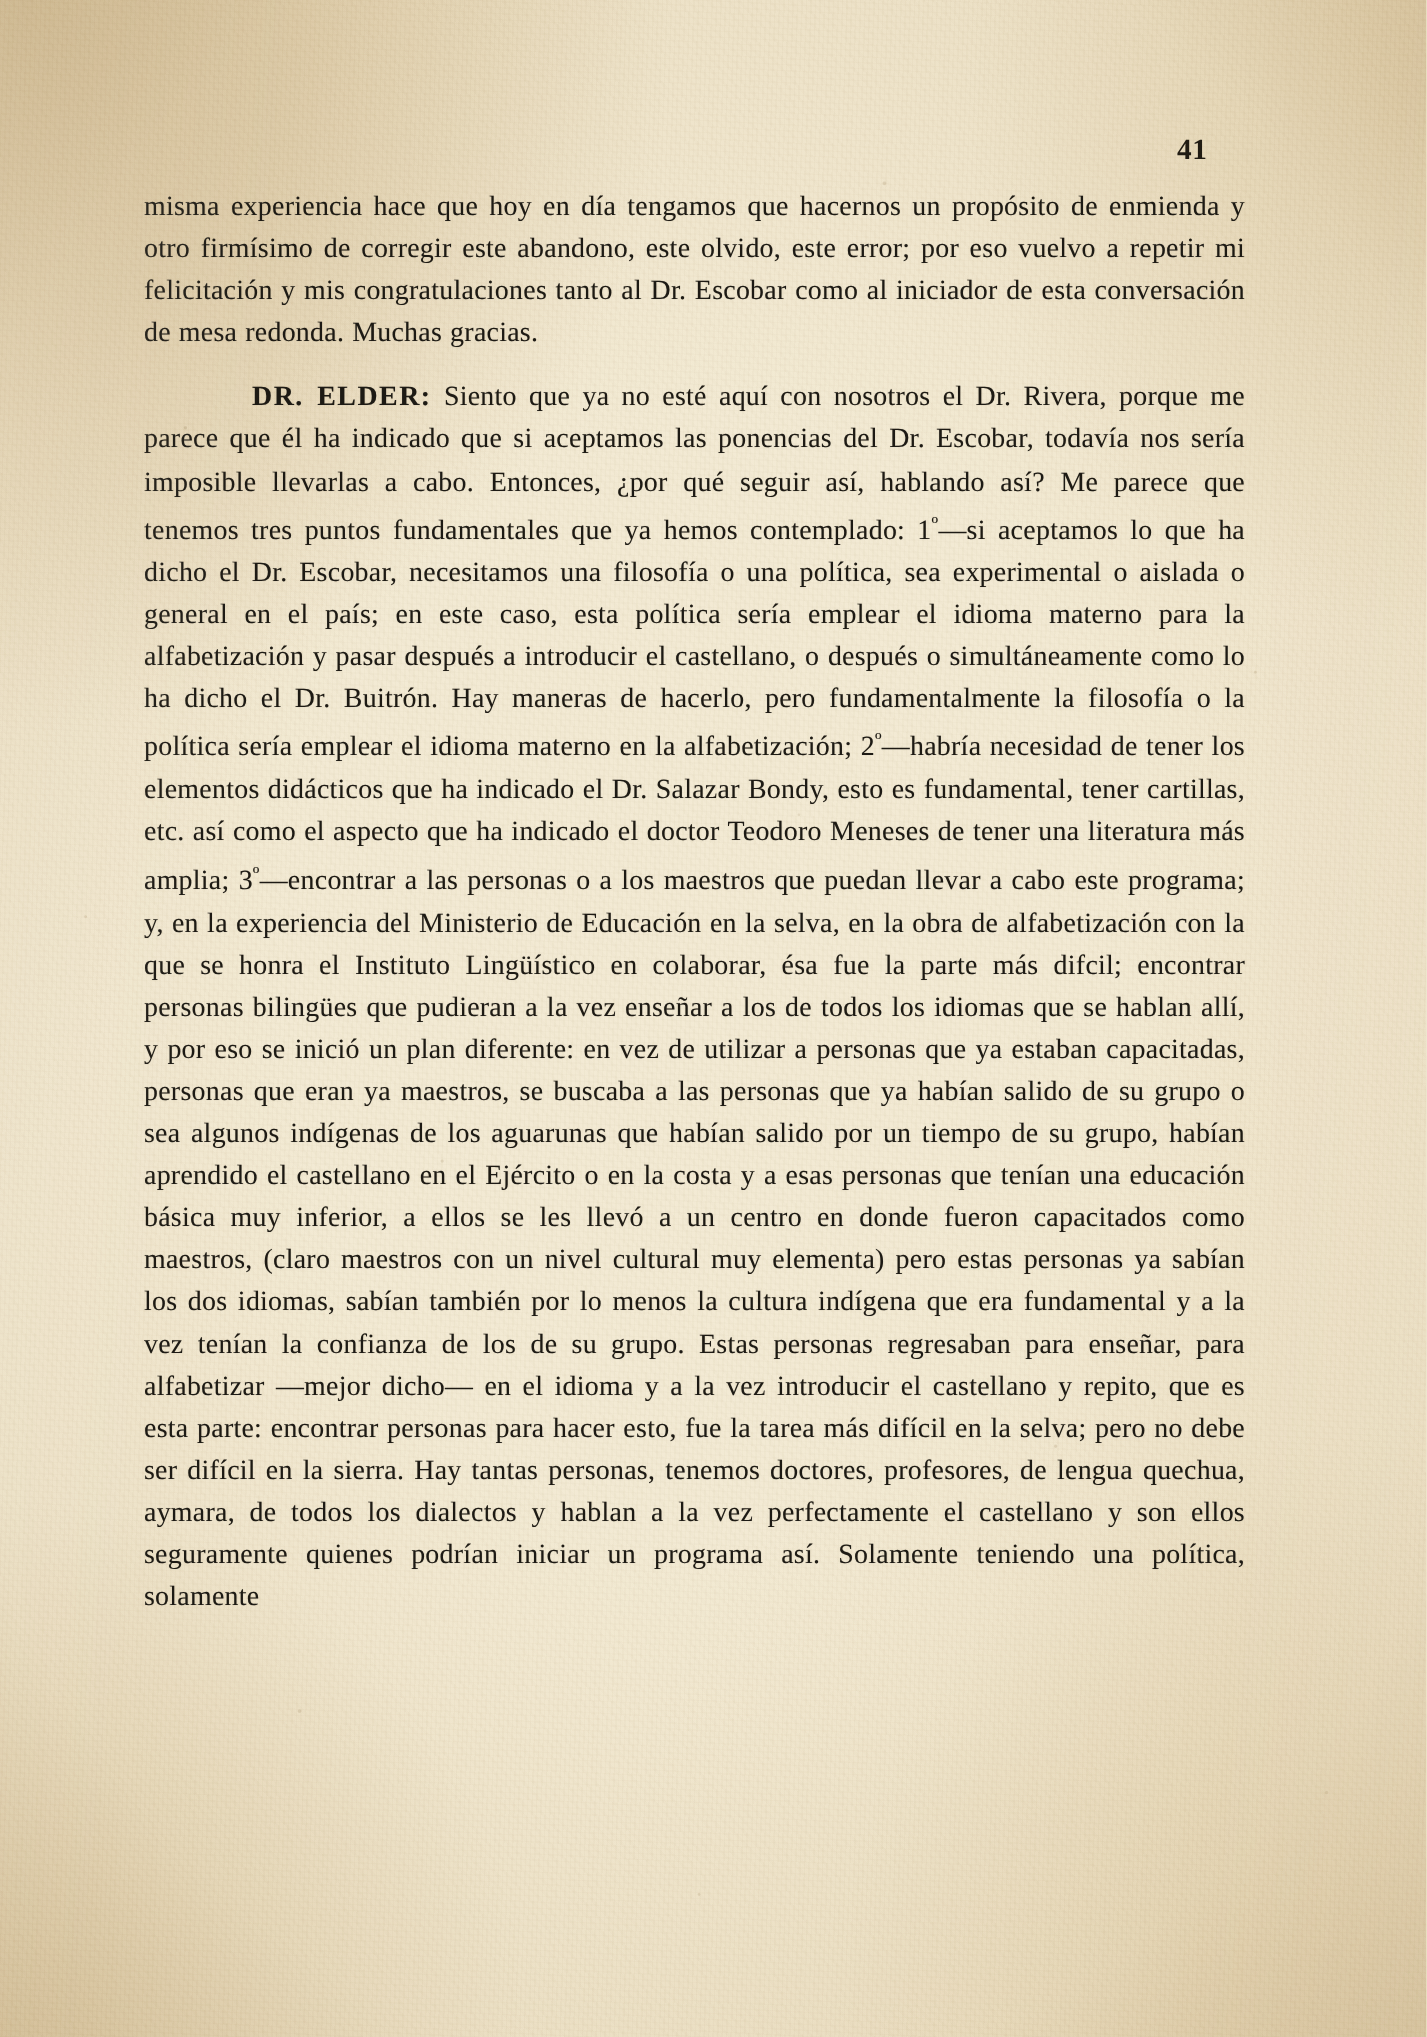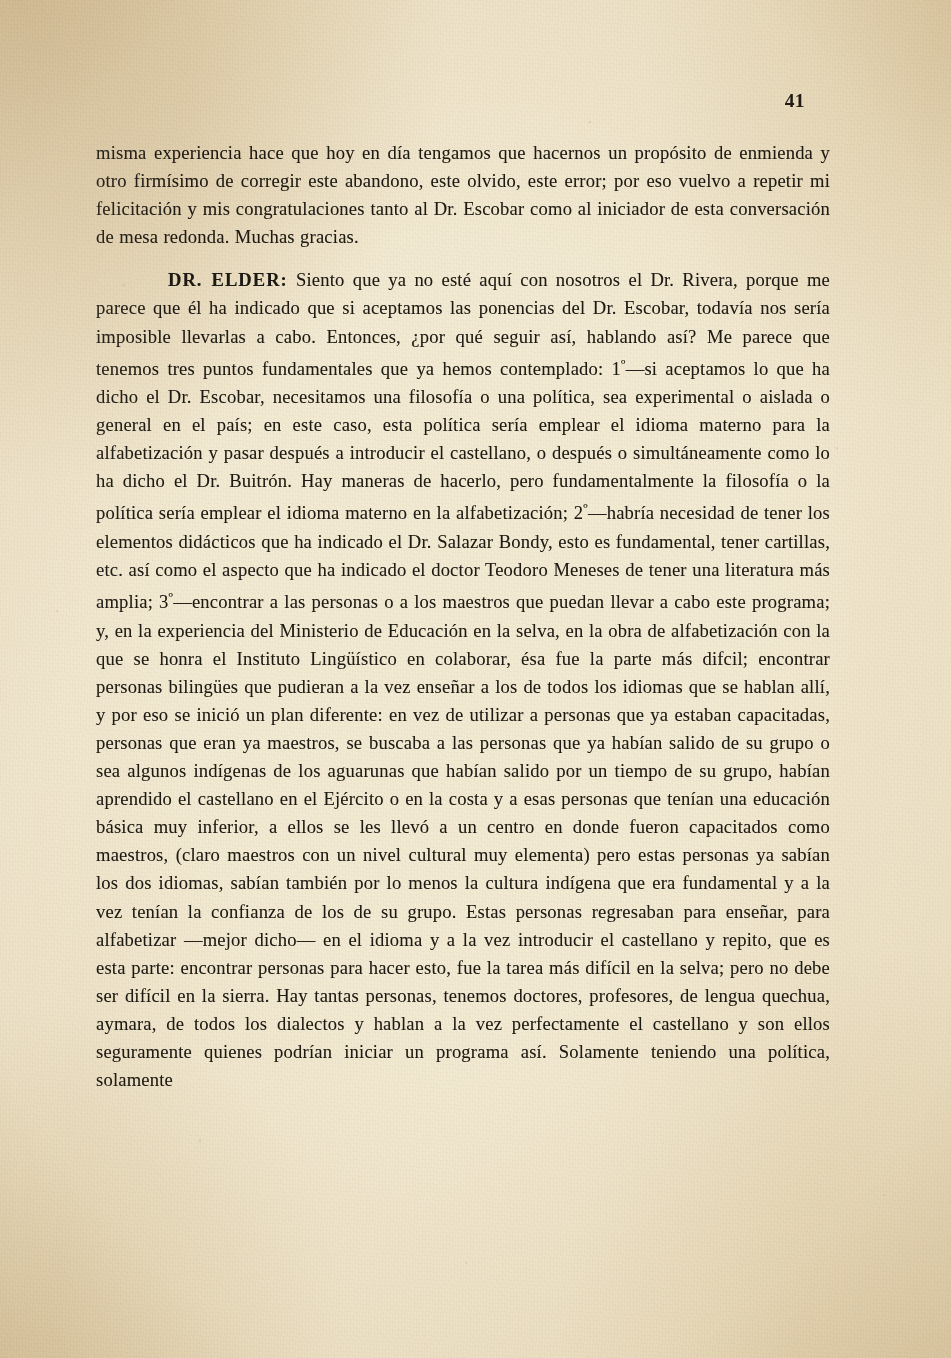--- a/index.html
+++ b/index.html
@@ -110,21 +110,21 @@
     right: 25px;
     font-size: 19.5px;
     font-weight: 700;
     letter-spacing: 0.4px;
     color: #211c13;
     font-family: "Liberation Serif", "DejaVu Serif", serif;
   }
 
   #body-text {
     position: absolute;
-    top: 139px;
+    top: 124px;
     left: 0;
     width: 734px;
   }
 
   p.para {
     margin: 0 0 15px 0;
     font-size: 18.6px;
     line-height: 28.1px;
     text-align: justify;
     text-align-last: left;

